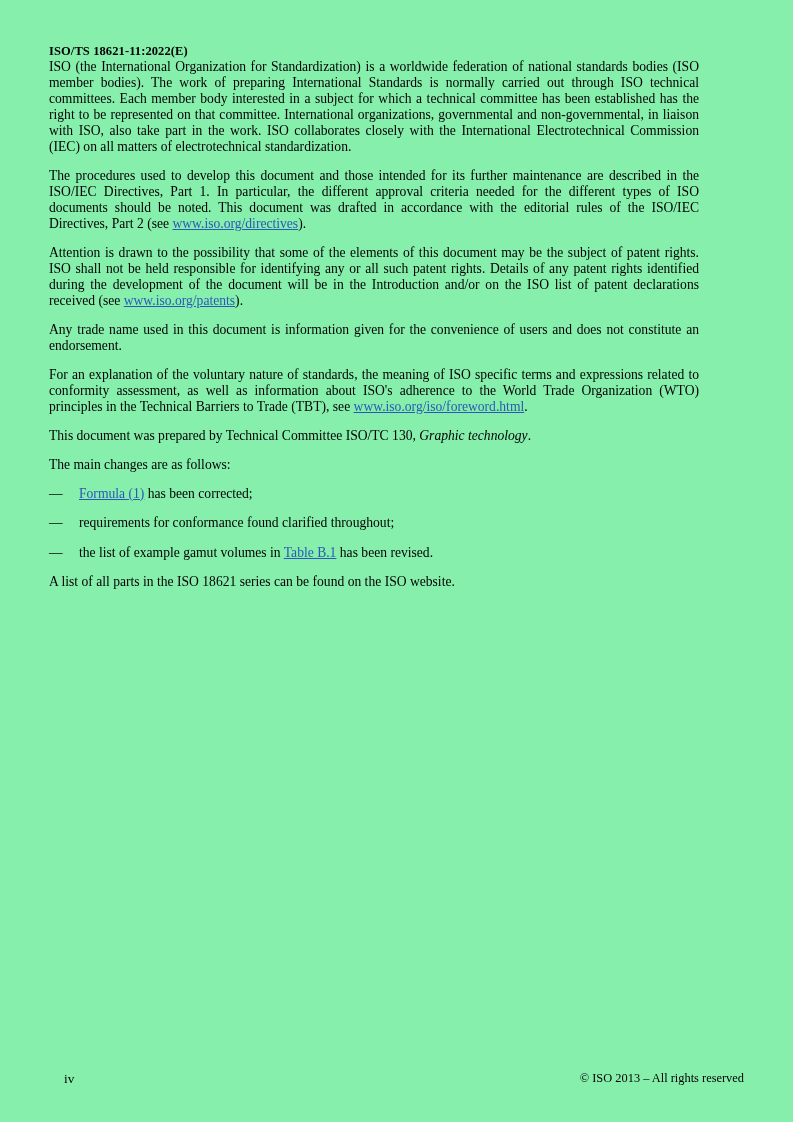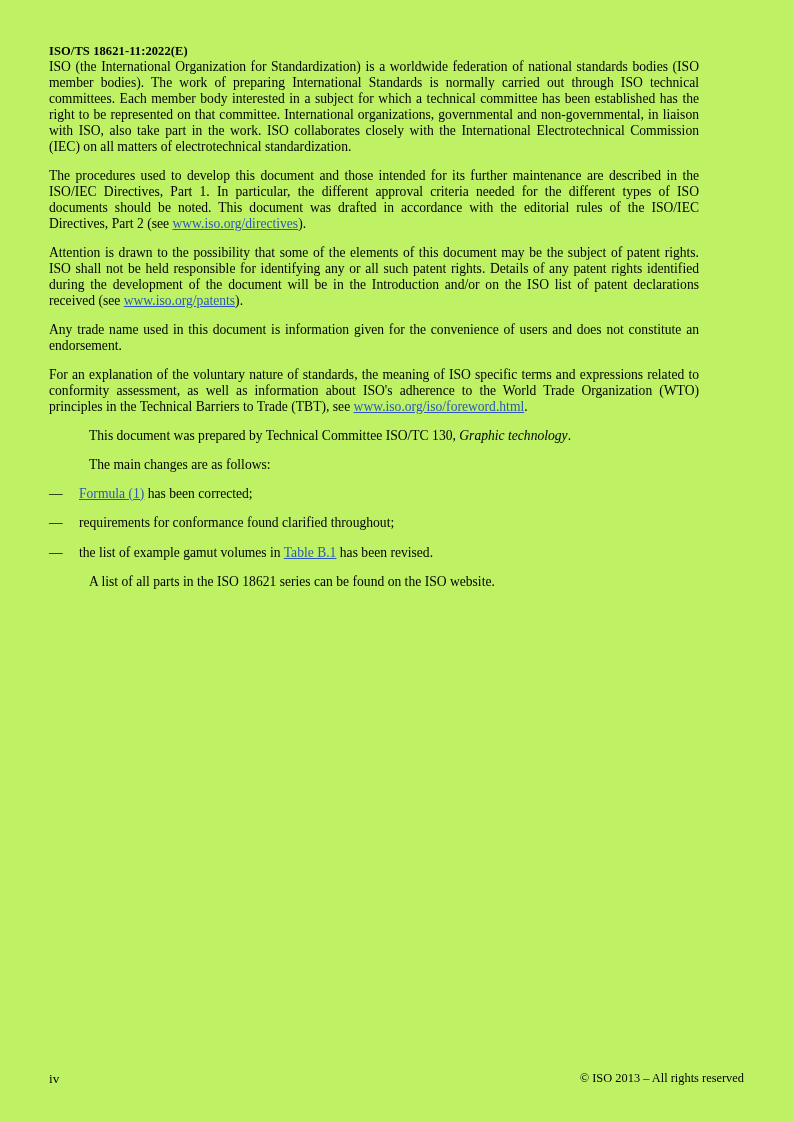--- a/index.html
+++ b/index.html
@@ -8,21 +8,21 @@
     background: #ffffff;
   }
   body {
     font-family: "Liberation Serif", serif;
     color: #000000;
   }
   .page {
     position: relative;
     width: 793px;
     height: 1122px;
-    background: #bef264;
+    background: #86efac;
     box-sizing: border-box;
     overflow: hidden;
   }
   .content {
     position: absolute;
     left: 49px;
     top: 44px;
     width: 650px;
   }
   .doc-ref {
@@ -41,21 +41,20 @@
   }
   p.para {
     font-size: 13.6px;
     line-height: 16px;
     text-align: justify;
     margin: 0 0 13px 0;
     hyphens: none;
   }
   p.para.last-left {
     text-align: left;
-    margin-left: 40px;
   }
   .link {
     color: #2b58b8;
     text-decoration: underline;
   }
   .italic {
     font-style: italic;
   }
   ul.changes {
     list-style: none;
@@ -76,21 +75,21 @@
   }
   .footer {
     position: absolute;
     left: 49px;
     right: 49px;
     bottom: 33px;
     height: 18px;
   }
   .footer-left {
     position: absolute;
-    left: 0;
+    left: 15px;
     top: 0;
     font-size: 13.2px;
     text-align: right;
   }
   .footer-right {
     position: absolute;
     right: 0;
     top: 0;
     font-size: 12.4px;
   }

